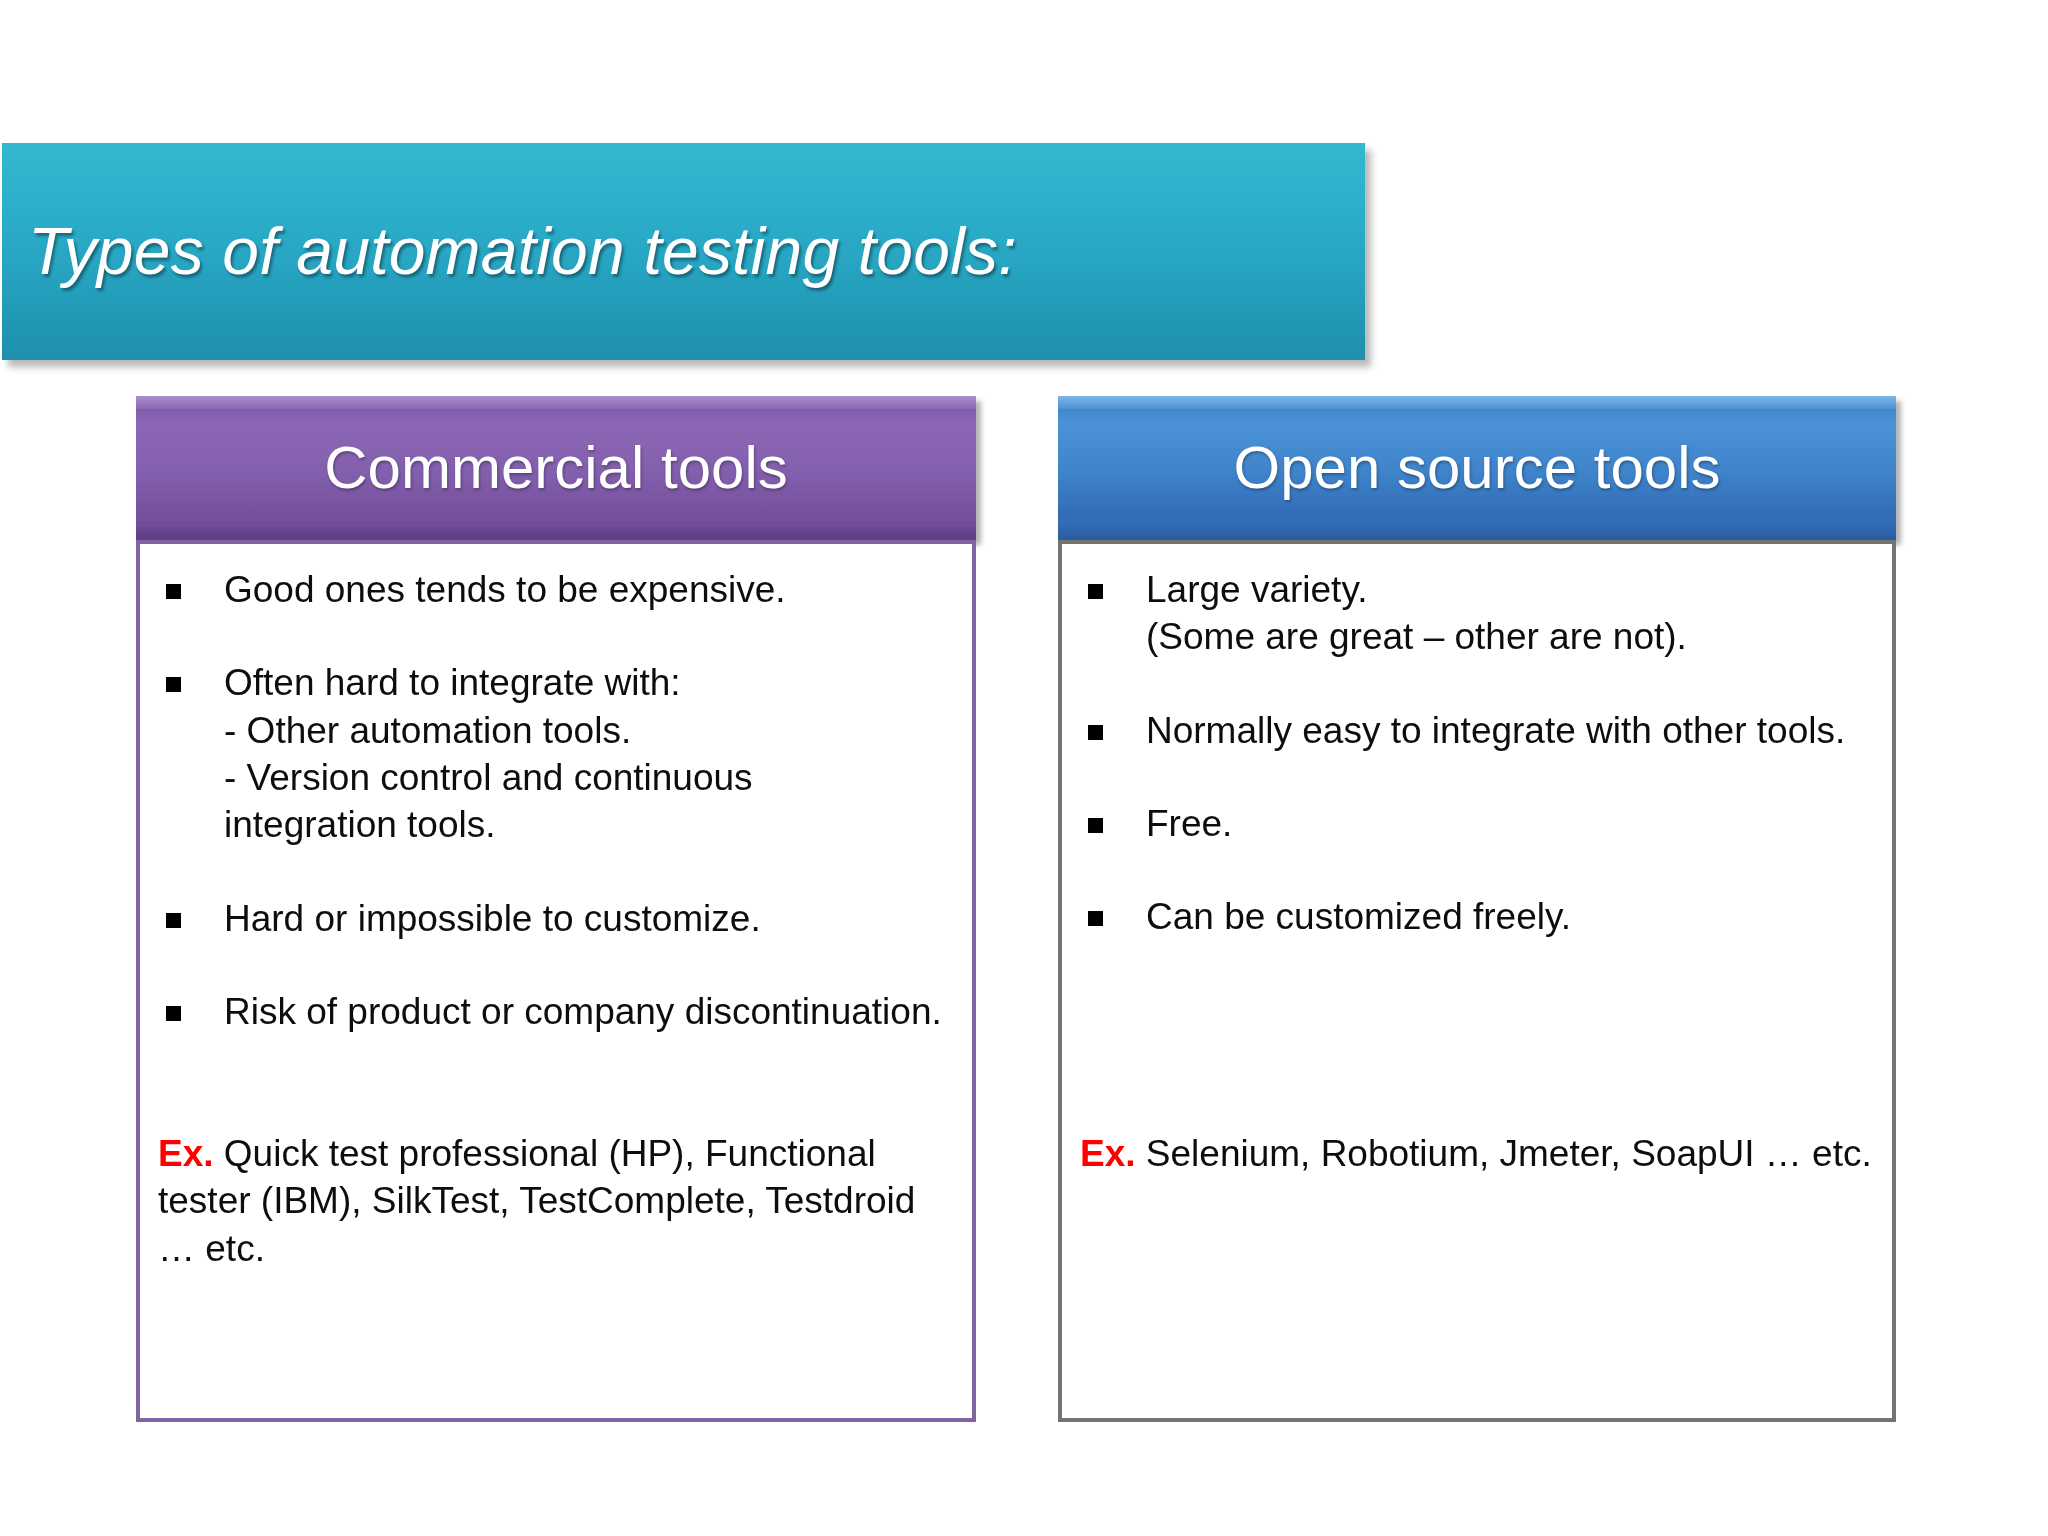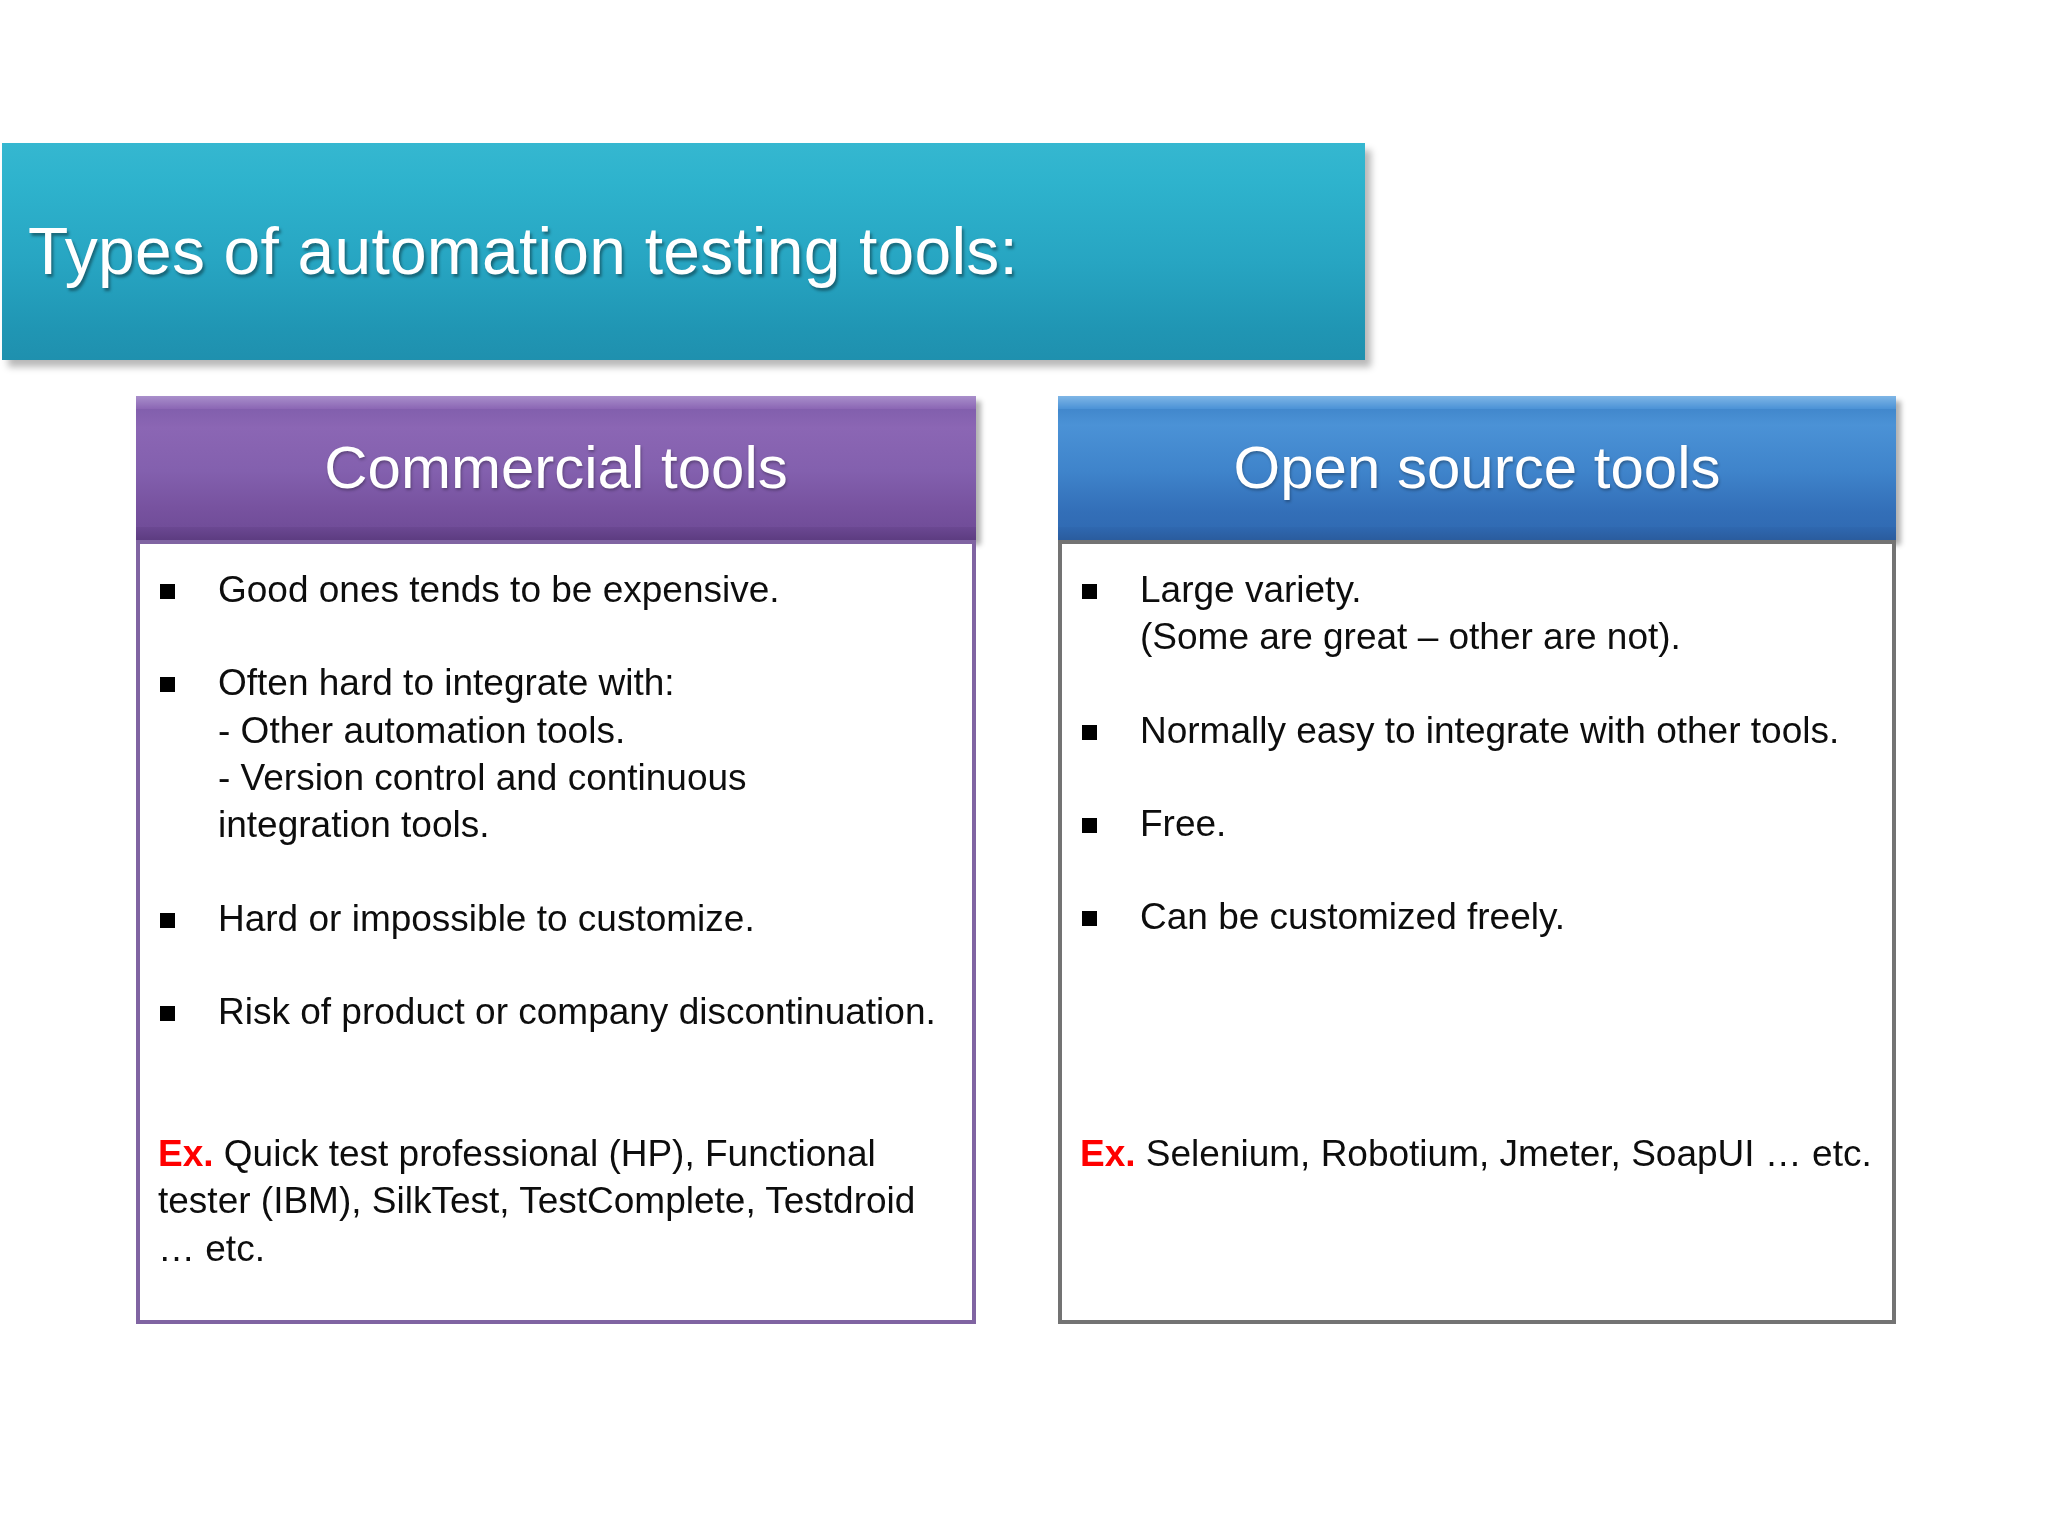--- a/index.html
+++ b/index.html
@@ -24,20 +24,21 @@
     width: 1363px;
     height: 217px;
     background: linear-gradient(to bottom,
                 #35b7d0 0%,
                 #2eb3cd 18%,
                 #27a5c2 55%,
                 #2096b4 85%,
                 #1f90ae 100%);
     box-shadow: 6px 7px 7px rgba(0,0,0,0.28);
     box-sizing: border-box;
+    font-style: italic;
   }
   .title-text {
     position: absolute;
     left: 26px;
     top: 50%;
     transform: translateY(-50%);
     color: #ffffff;
     font-size: 66px;
     line-height: 1.05;
     letter-spacing: 0.2px;
@@ -118,24 +119,24 @@
   .col-header.blue::before {
     background: linear-gradient(to bottom, #7fb6e6, #4b92d6);
   }
   .col-header.blue::after {
     background: linear-gradient(to bottom, #2f68b0, #2a5c9e);
   }
 
   
   .col-body {
     position: relative;
-    height: 784px;
+    height: 882px;
     background: #ffffff;
     box-sizing: border-box;
-    padding: 22px 18px 10px 12px;
+    padding: 22px 18px 10px 18px;
   }
   .col-body.purple { border: 4px solid #8064a2; }
   .col-body.blue   { border: 4px solid #737373; }
 
   
   .bullets {
     list-style: none;
     margin: 0;
     padding: 0;
     font-size: 37px;

